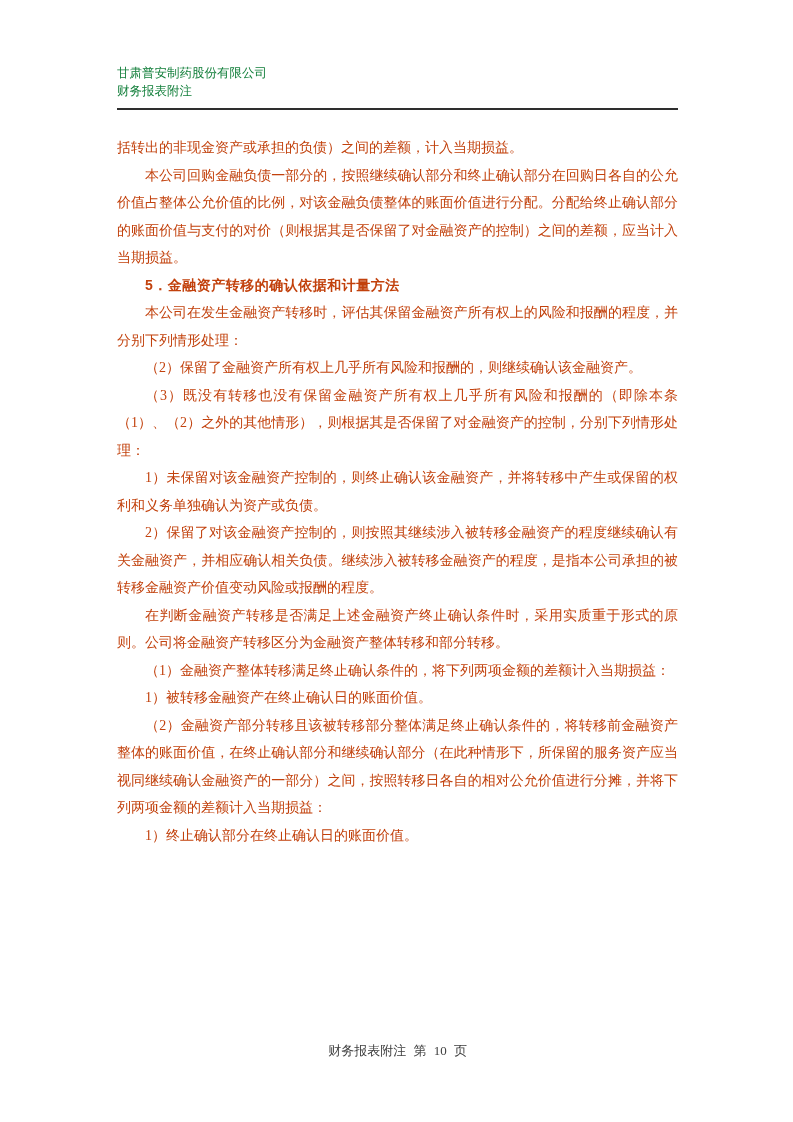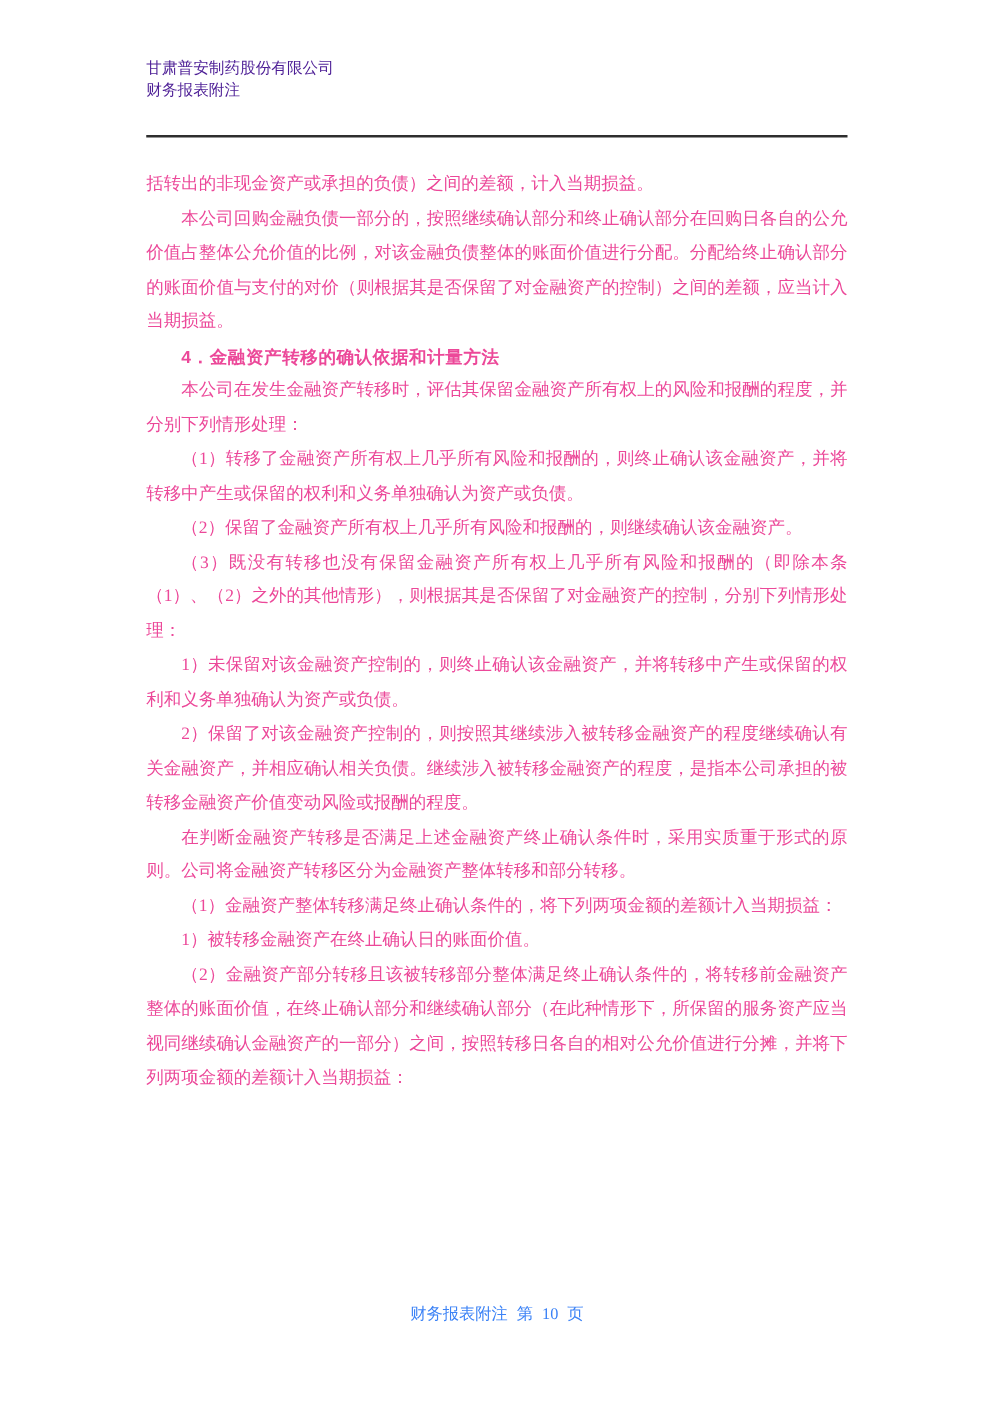--- a/index.html
+++ b/index.html
@@ -13,44 +13,44 @@
     height: 1122px;
     background: #ffffff;
     font-family: "Liberation Serif", "DejaVu Serif", serif;
     color: #1a1a1a;
     overflow: hidden;
     box-sizing: border-box;
   }
   .page-header {
     position: absolute;
     left: 117px;
-    top: 45px;
+    top: 64px;
     width: 561px;
     font-size: 12.5px;
     line-height: 18px;
-    color: #4c1d95;
+    color: #15803d;
   }
   .page-header div { white-space: nowrap; }
   .header-rule {
     position: absolute;
     left: 117px;
     top: 108px;
     width: 561px;
     height: 2px;
     background: #2e2e2e;
   }
   .content {
     position: absolute;
     left: 117px;
     top: 134px;
     width: 561px;
     font-size: 14px;
     line-height: 27.5px;
     text-align: justify;
-    color: #ec4899;
+    color: #c2410c;
   }
   .content p {
     margin: 0;
     padding: 0;
     text-indent: 2em;
   }
   .content p.no-indent {
     text-indent: 0;
   }
   .content p.heading {
@@ -59,49 +59,49 @@
     letter-spacing: 0.5px;
   }
   .page-footer {
     position: absolute;
     left: 117px;
     top: 1041px;
     width: 561px;
     text-align: center;
     font-size: 13px;
     line-height: 20px;
-    color: #3b82f6;
+    color: #404040;
     word-spacing: 4px;
   }
 </style>
 </head>
 <body>
 
 <div class="page">
 
   <header class="page-header">
     <div>甘肃普安制药股份有限公司</div>
     <div>财务报表附注</div>
   </header>
 
   <div class="header-rule"></div>
 
   <main class="content">
     <p class="no-indent">括转出的非现金资产或承担的负债）之间的差额，计入当期损益。</p>
     <p>本公司回购金融负债一部分的，按照继续确认部分和终止确认部分在回购日各自的公允价值占整体公允价值的比例，对该金融负债整体的账面价值进行分配。分配给终止确认部分的账面价值与支付的对价（则根据其是否保留了对金融资产的控制）之间的差额，应当计入当期损益。</p>
-    <p class="heading">4．金融资产转移的确认依据和计量方法</p>
+    <p class="heading">5．金融资产转移的确认依据和计量方法</p>
     <p>本公司在发生金融资产转移时，评估其保留金融资产所有权上的风险和报酬的程度，并分别下列情形处理：</p>
-    <p>（1）转移了金融资产所有权上几乎所有风险和报酬的，则终止确认该金融资产，并将转移中产生或保留的权利和义务单独确认为资产或负债。</p>
     <p>（2）保留了金融资产所有权上几乎所有风险和报酬的，则继续确认该金融资产。</p>
     <p>（3）既没有转移也没有保留金融资产所有权上几乎所有风险和报酬的（即除本条（1）、（2）之外的其他情形），则根据其是否保留了对金融资产的控制，分别下列情形处理：</p>
     <p>1）未保留对该金融资产控制的，则终止确认该金融资产，并将转移中产生或保留的权利和义务单独确认为资产或负债。</p>
     <p>2）保留了对该金融资产控制的，则按照其继续涉入被转移金融资产的程度继续确认有关金融资产，并相应确认相关负债。继续涉入被转移金融资产的程度，是指本公司承担的被转移金融资产价值变动风险或报酬的程度。</p>
     <p>在判断金融资产转移是否满足上述金融资产终止确认条件时，采用实质重于形式的原则。公司将金融资产转移区分为金融资产整体转移和部分转移。</p>
     <p>（1）金融资产整体转移满足终止确认条件的，将下列两项金额的差额计入当期损益：</p>
     <p>1）被转移金融资产在终止确认日的账面价值。</p>
     <p>（2）金融资产部分转移且该被转移部分整体满足终止确认条件的，将转移前金融资产整体的账面价值，在终止确认部分和继续确认部分（在此种情形下，所保留的服务资产应当视同继续确认金融资产的一部分）之间，按照转移日各自的相对公允价值进行分摊，并将下列两项金额的差额计入当期损益：</p>
+    <p>1）终止确认部分在终止确认日的账面价值。</p>
   </main>
 
   <footer class="page-footer">
     <span>财务报表附注 第 10 页</span>
   </footer>
 
 </div>
 
 </body></html>

